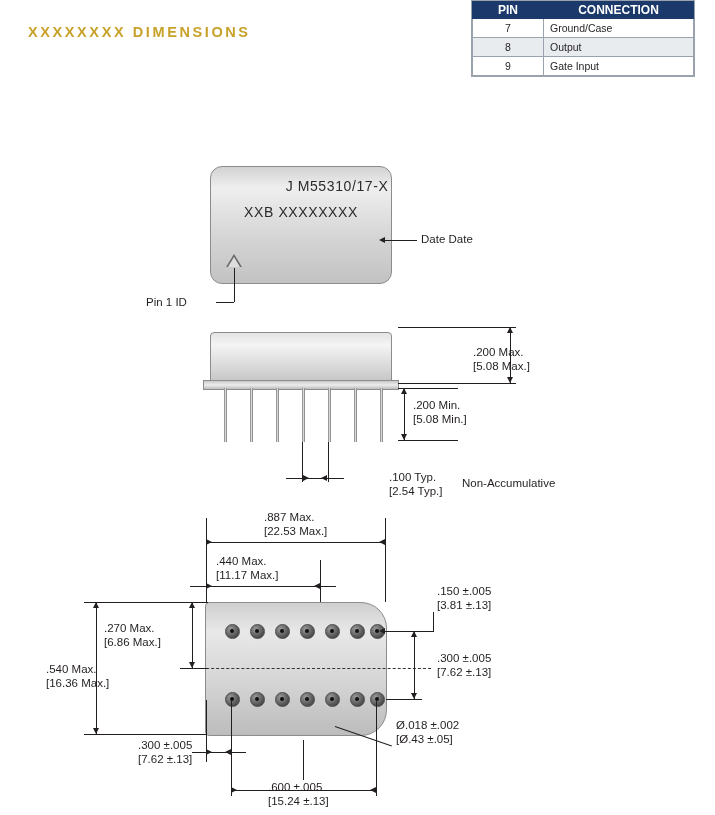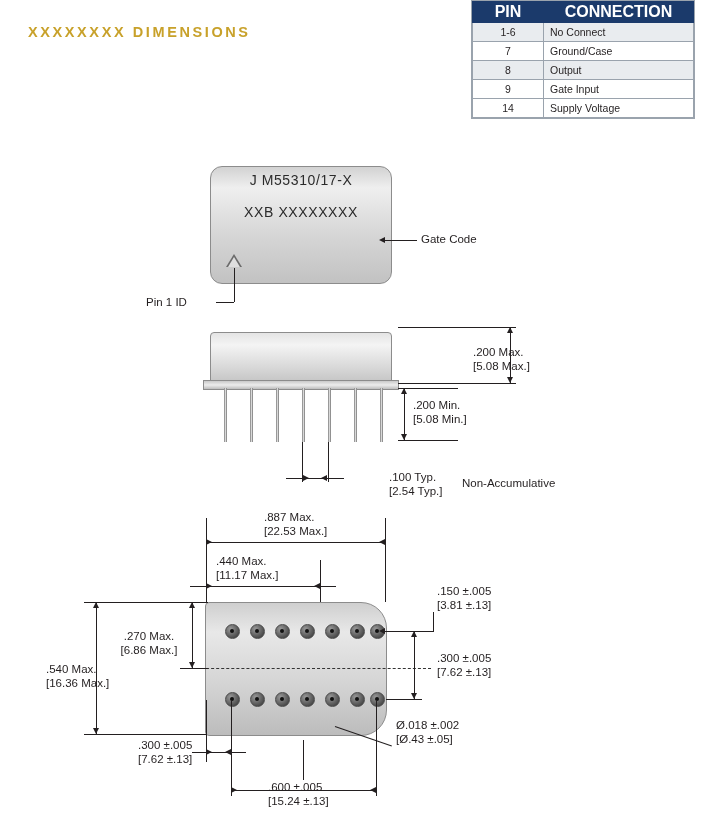--- a/index.html
+++ b/index.html
@@ -24,21 +24,21 @@
   
   #pin-table{
     left:471px;top:0px;width:222px;
     border:1px solid #9aa3ad;
     border-collapse:collapse;
     font-size:10.5px;
   }
   #pin-table table{border-collapse:collapse;width:100%;}
   #pin-table th{
     background:#1b3a6b;color:#ffffff;
-    font-weight:bold;font-size:16px;
+    font-weight:bold;font-size:12px;
     height:11px;
   }
   #pin-table td{
     border:1px solid #9aa3ad;
     height:18px;
     padding:0 6px;
   }
   #pin-table td.pin{width:58px;text-align:center;}
   #pin-table tr.odd td{background:#e9ecef;}
   #pin-table tr.even td{background:#ffffff;}
@@ -48,21 +48,21 @@
   #top-pkg{
     left:210px;top:166px;width:180px;height:116px;
     background:linear-gradient(to bottom,#d2d2d2 0%,#efefef 18%,#d8d8d8 55%,#c2c2c2 100%);
     border:1px solid #8c8c8c;
     border-radius:12px 12px 12px 12px;
   }
   .marking{
     position:absolute;left:0;width:180px;text-align:center;
     font-size:14px;letter-spacing:.6px;color:#2b2b2b;
   }
-  #mark1{top:5px;}
+  #mark1{top:11px;padding-left:36px;}
   #mark2{top:37px;}
   #mark3{top:63px;}
   #mark4{top:90px;padding-left:26px;box-sizing:border-box;}
 
   
   .line{position:absolute;background:#231f20;}
   .hline{height:1px;}
   .vline{width:1px;}
 
   .lbl{position:absolute;font-size:11.5px;color:#231f20;white-space:nowrap;}
@@ -115,56 +115,48 @@
 <body>
 
 <div class="abs" id="section-title">XXXXXXXX DIMENSIONS</div>
 
 <div class="abs" id="pin-table">
   <table>
     <tbody>
         <tr class="hdr">
       <th>PIN</th>
       <th>CONNECTION</th>
-    </tr>
-    <tr class="odd">
-      <td class="pin">1-6</td>
-      <td>No Connect</td>
     </tr>
     <tr class="even">
       <td class="pin">7</td>
       <td>Ground/Case</td>
     </tr>
     <tr class="odd">
       <td class="pin">8</td>
       <td>Output</td>
     </tr>
     <tr class="even">
       <td class="pin">9</td>
       <td>Gate Input</td>
     </tr>
-    <tr class="even">
-      <td class="pin">14</td>
-      <td>Supply Voltage</td>
-    </tr>
   </tbody>
     </table>
 </div>
 
 <div class="abs" id="top-pkg">
   <div class="marking" id="mark1">J M55310/17-X</div>
   <div class="marking" id="mark2">XXB XXXXXXXX</div>
 </div>
 
 <div class="abs" style="left:226px;top:254px;width:0;height:0;border-left:8px solid transparent;border-right:8px solid transparent;border-bottom:13px solid #6b6b6b;"></div>
 <div class="abs" style="left:228px;top:257px;width:0;height:0;border-left:6px solid transparent;border-right:6px solid transparent;border-bottom:10px solid #dedede;"></div>
 
 <div class="abs line hline" style="left:385px;top:240px;width:32px;"></div>
 <div class="abs arrowL" style="left:379px;top:237px;"></div>
-<div class="abs lbl" style="left:421px;top:233px;">Gate Code</div>
+<div class="abs lbl" style="left:421px;top:233px;">Date Date</div>
 
 <div class="abs line vline" style="left:234px;top:268px;height:34px;"></div>
 <div class="abs line hline" style="left:216px;top:302px;width:18px;"></div>
 <div class="abs lbl" style="left:146px;top:296px;">Pin 1 ID</div>
 
 <div class="abs" id="side-body"></div>
 <div class="abs" id="side-flange"></div>
 
 <div class="abs pinleg" style="left:224px;top:388px;"></div>
 <div class="abs pinleg" style="left:250px;top:388px;"></div>
@@ -290,21 +282,21 @@
 <div class="abs lbl two" style="left:437px;top:651px;">
   <div>.300 ±.005</div>
   <div>[7.62 ±.13]</div>
 </div>
 
 <div class="abs line hline" style="left:180px;top:602px;width:28px;"></div>
 <div class="abs line hline" style="left:180px;top:668px;width:28px;"></div>
 <div class="abs line vline" style="left:192px;top:602px;height:66px;"></div>
 <div class="abs arrowU" style="left:189px;top:602px;"></div>
 <div class="abs arrowD" style="left:189px;top:662px;"></div>
-<div class="abs lbl two" style="left:112px;top:621px;text-align:center;width:74px;margin-top:8px;">
+<div class="abs lbl two" style="left:104px;top:621px;text-align:left;width:74px;">
   <div>.270 Max.</div>
   <div>[6.86 Max.]</div>
 </div>
 
 <div class="abs line hline" style="left:84px;top:602px;width:122px;"></div>
 <div class="abs line hline" style="left:84px;top:734px;width:122px;"></div>
 <div class="abs line vline" style="left:96px;top:602px;height:132px;"></div>
 <div class="abs arrowU" style="left:93px;top:602px;"></div>
 <div class="abs arrowD" style="left:93px;top:728px;"></div>
 <div class="abs lbl two" style="left:46px;top:662px;">

